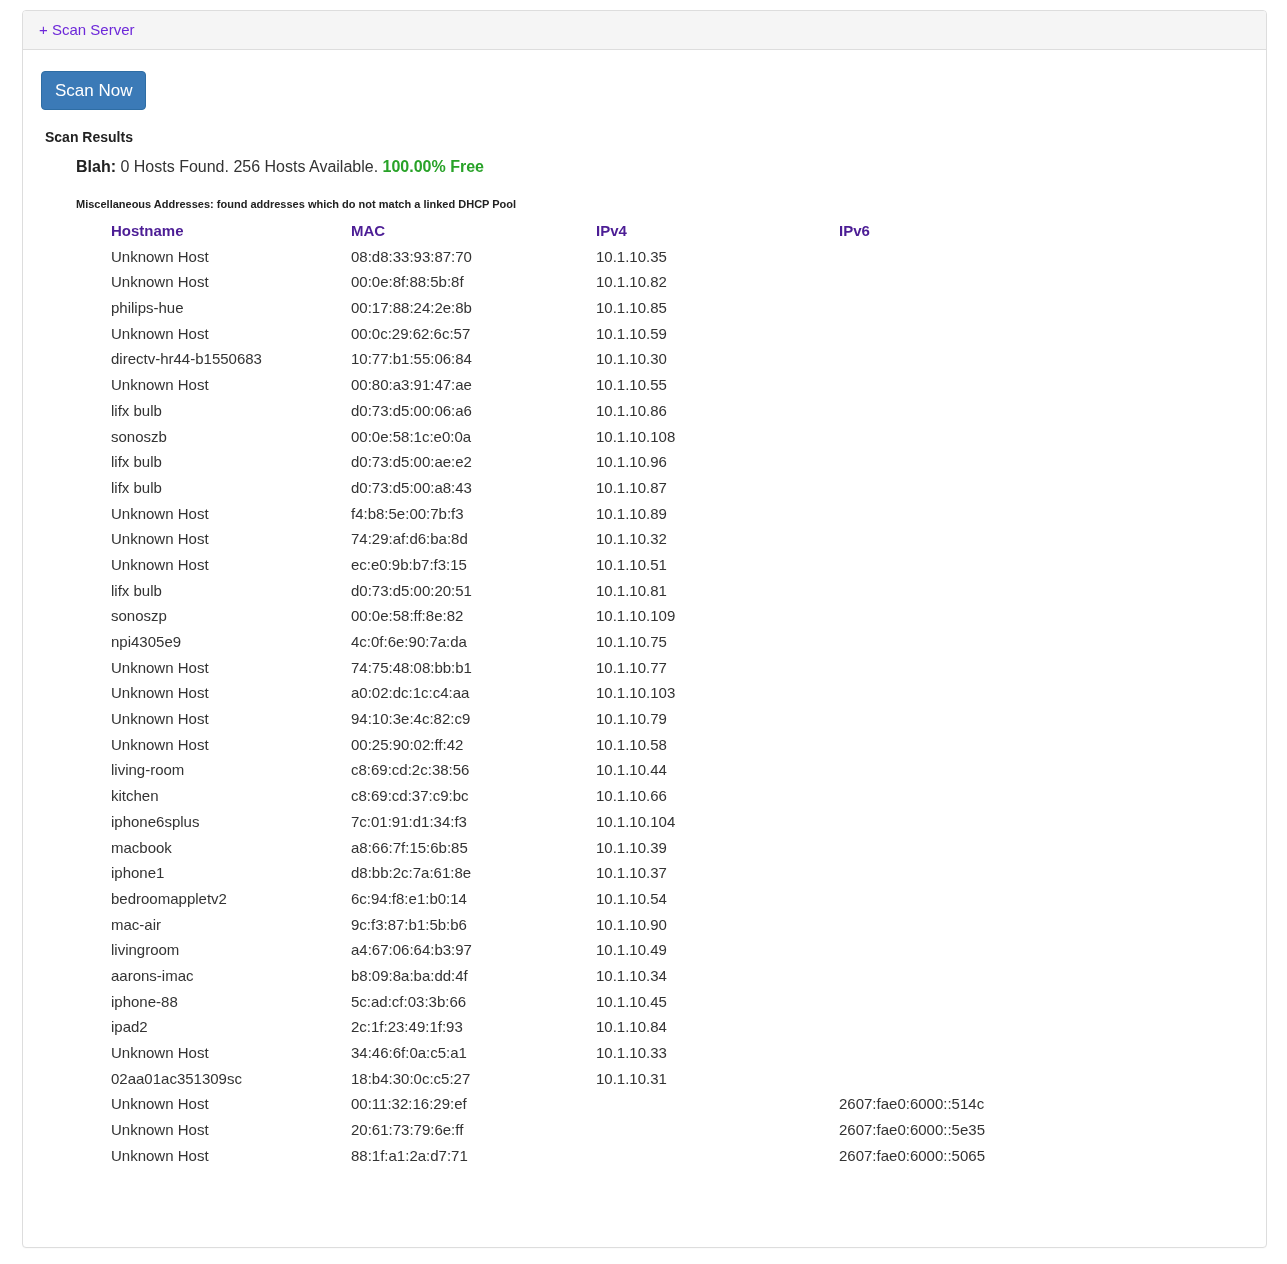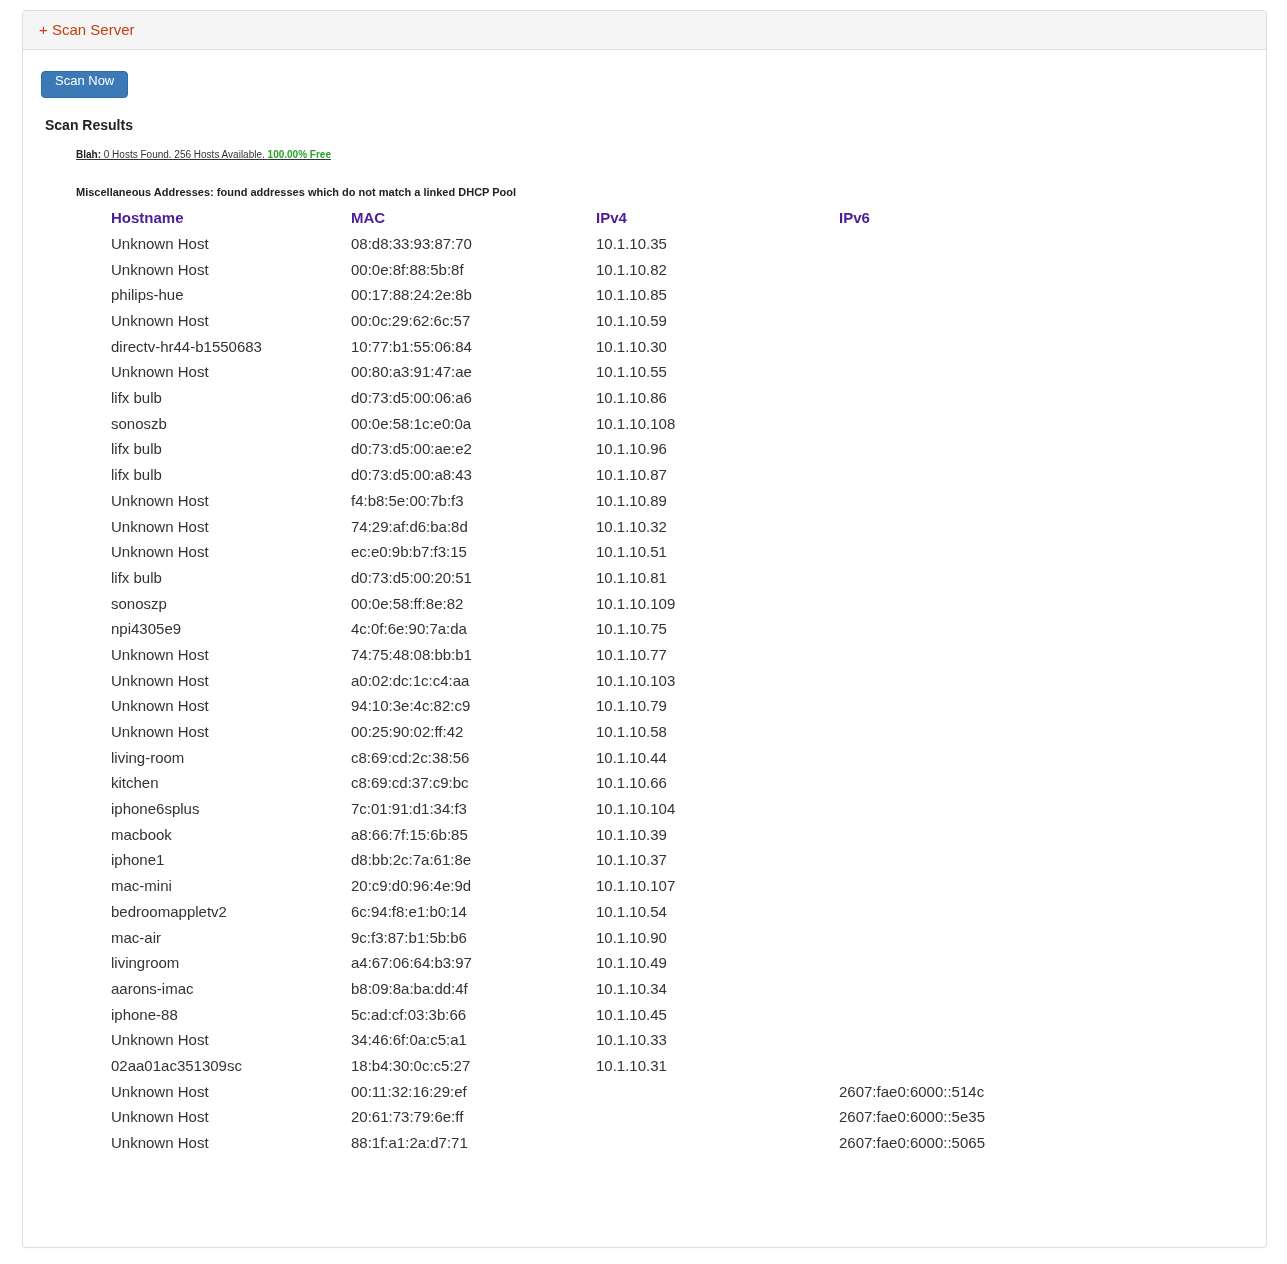--- a/index.html
+++ b/index.html
@@ -20,52 +20,51 @@
     border-radius: 4px;
     background: #fff;
     box-shadow: 0 1px 1px rgba(0,0,0,0.02);
   }
   .panel-heading {
     background: #f5f5f5;
     border-bottom: 1px solid #ddd;
     border-radius: 3px 3px 0 0;
     padding: 10px 16px 11px;
     font-size: 15px;
-    color: #c2410c;
+    color: #6d28d9;
     cursor: pointer;
   }
   .panel-body { padding: 15px 15px 16px; }
 
   .btn-primary {
     display: inline-block;
     margin: 6px 0 0 3px;
-    padding: 1px 13px 8px;
+    padding: 9px 13px 8px;
     background: #3b7ab7;
     border: 1px solid #2e6da4;
     border-radius: 4px;
     color: #ffffff;
-    font-size: 13px;
+    font-size: 17px;
     font-family: inherit;
     cursor: pointer;
     line-height: 1.2;
   }
 
   .scan-results-heading {
     margin: 19px 0 10px 7px;
     font-size: 14px;
     font-weight: 700;
     color: #222;
   }
 
   .pool-line {
     margin: 0 0 1px 38px;
-    font-size: 10px;
+    font-size: 16px;
     line-height: 24px;
     color: #333;
-    text-decoration: underline;
   }
   .pool-name { font-weight: 700; color: #222; }
   .free-badge { font-weight: 700; }
 
   .no-hosts {
     margin: 0 0 7px 70px;
     font-size: 15px;
     line-height: 24px;
     font-weight: 700;
     color: #222;
@@ -287,26 +286,20 @@
               <td>10.1.10.39</td>
               <td></td>
             </tr>
             <tr>
               <td>iphone1</td>
               <td>d8:bb:2c:7a:61:8e</td>
               <td>10.1.10.37</td>
               <td></td>
             </tr>
             <tr>
-              <td>mac-mini</td>
-              <td>20:c9:d0:96:4e:9d</td>
-              <td>10.1.10.107</td>
-              <td></td>
-            </tr>
-            <tr>
               <td>bedroomappletv2</td>
               <td>6c:94:f8:e1:b0:14</td>
               <td>10.1.10.54</td>
               <td></td>
             </tr>
             <tr>
               <td>mac-air</td>
               <td>9c:f3:87:b1:5b:b6</td>
               <td>10.1.10.90</td>
               <td></td>
@@ -323,20 +316,26 @@
               <td>10.1.10.34</td>
               <td></td>
             </tr>
             <tr>
               <td>iphone-88</td>
               <td>5c:ad:cf:03:3b:66</td>
               <td>10.1.10.45</td>
               <td></td>
             </tr>
             <tr>
+              <td>ipad2</td>
+              <td>2c:1f:23:49:1f:93</td>
+              <td>10.1.10.84</td>
+              <td></td>
+            </tr>
+            <tr>
               <td>Unknown Host</td>
               <td>34:46:6f:0a:c5:a1</td>
               <td>10.1.10.33</td>
               <td></td>
             </tr>
             <tr>
               <td>02aa01ac351309sc</td>
               <td>18:b4:30:0c:c5:27</td>
               <td>10.1.10.31</td>
               <td></td>

